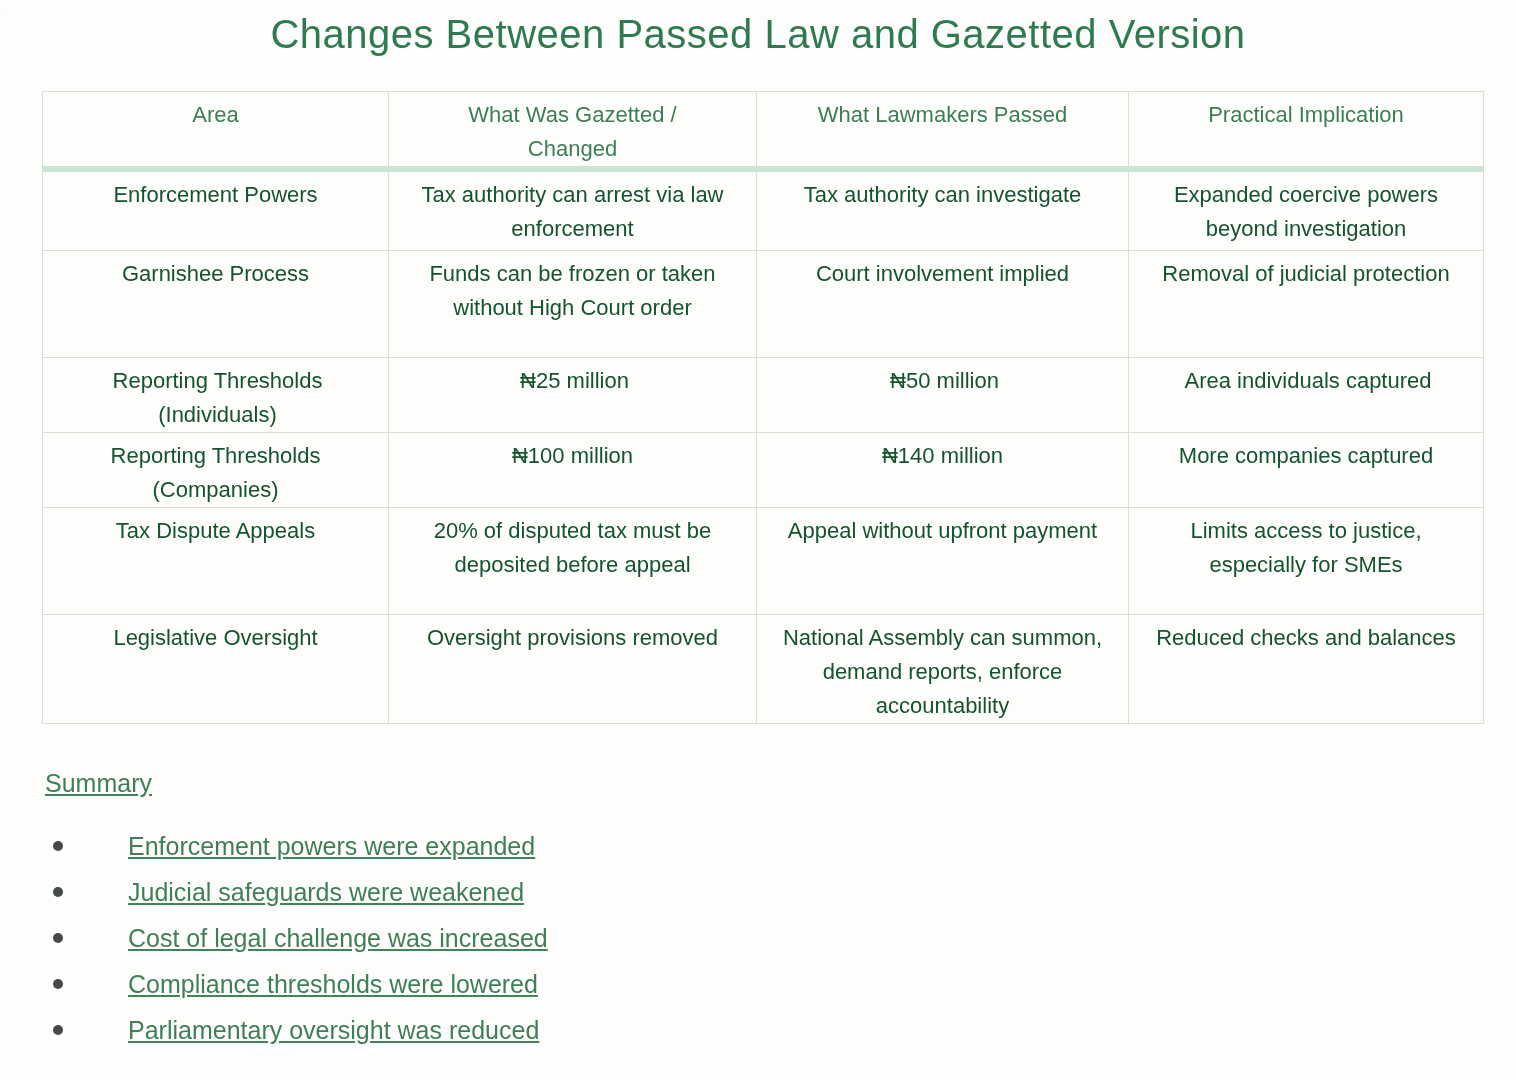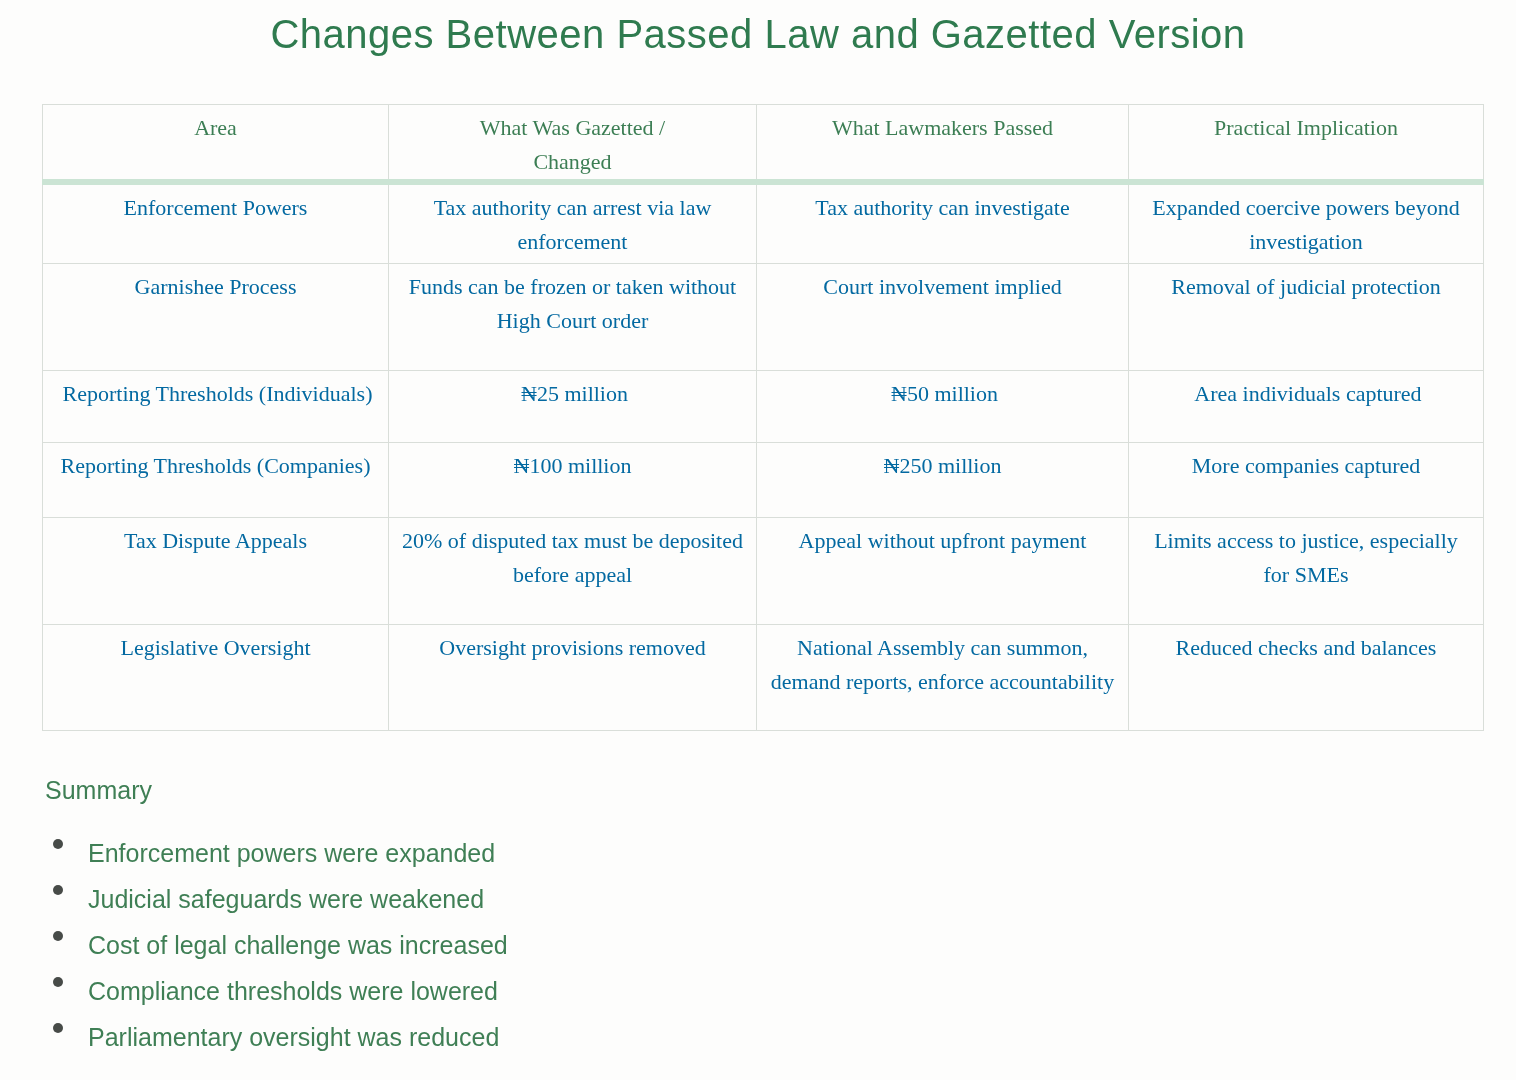--- a/index.html
+++ b/index.html
@@ -16,69 +16,71 @@
   }
   .title {
     margin-top: 12px;
     text-align: center;
     font-size: 40px;
     font-weight: normal;
     letter-spacing: 0.5px;
     color: #2f7b4f;
   }
   table.cmp {
-    margin: 47px 0 0 42px;
+    margin: 34px 0 0 42px;
     width: 1441px;
     border-collapse: collapse;
     table-layout: fixed;
-    font-family: Liberation Serif, serif;
   }
   table.cmp col.c1 { width: 346px; }
   table.cmp col.c2 { width: 368px; }
   table.cmp col.c3 { width: 372px; }
   table.cmp col.c4 { width: 355px; }
   table.cmp th, table.cmp td {
     border: 1px solid #d9ded9;
     text-align: center;
     vertical-align: top;
     font-size: 22px;
     font-weight: normal;
     line-height: 34px;
     padding: 6px 12px 0 12px;
-    color: #0369a1;
+    color: #14532d;
   }
   table.cmp thead th {
     height: 73px;
     white-space: pre-line;
     border-bottom: 6px solid #cbe4d4;
     color: #3c7e54;
   }
   table.cmp tr.r0 td { height: 81px; }
   table.cmp tr.r1 td { height: 107px; }
   table.cmp tr.r2 td { height: 72px; padding-left: 16px; }
   table.cmp tr.r3 td { height: 75px; }
   table.cmp tr.r4 td { height: 107px; }
   table.cmp tr.r5 td { height: 106px; }
   .summary {
     margin: 45px 0 0 45px;
+    text-decoration: underline;
   }
   .summary-heading {
     font-size: 25px;
     font-weight: normal;
     color: #3f7f55;
   }
   ul.summary-list {
     list-style: none;
     margin-top: 34px;
   }
   ul.summary-list li {
     display: flex;
+    align-items: center;
     margin-bottom: 17px;
     font-size: 25px;
     color: #3f7f55;
+    gap: 40px;
   }
   .bullet-dot {
     flex: 0 0 auto;
     width: 10px;
     height: 10px;
     border-radius: 50%;
     background: #474b48;
     margin: 0 25px 0 8px;
   }
 </style>
@@ -120,21 +122,21 @@
       </tr>
       <tr class="r2">
         <td>Reporting Thresholds (Individuals)</td>
         <td>₦25 million</td>
         <td>₦50 million</td>
         <td>Area individuals captured</td>
       </tr>
       <tr class="r3">
         <td>Reporting Thresholds (Companies)</td>
         <td>₦100 million</td>
-        <td>₦250 million</td>
+        <td>₦140 million</td>
         <td>More companies captured</td>
       </tr>
       <tr class="r4">
         <td>Tax Dispute Appeals</td>
         <td>20% of disputed tax must be deposited before appeal</td>
         <td>Appeal without upfront payment</td>
         <td>Limits access to justice, especially for SMEs</td>
       </tr>
       <tr class="r5">
         <td>Legislative Oversight</td>

